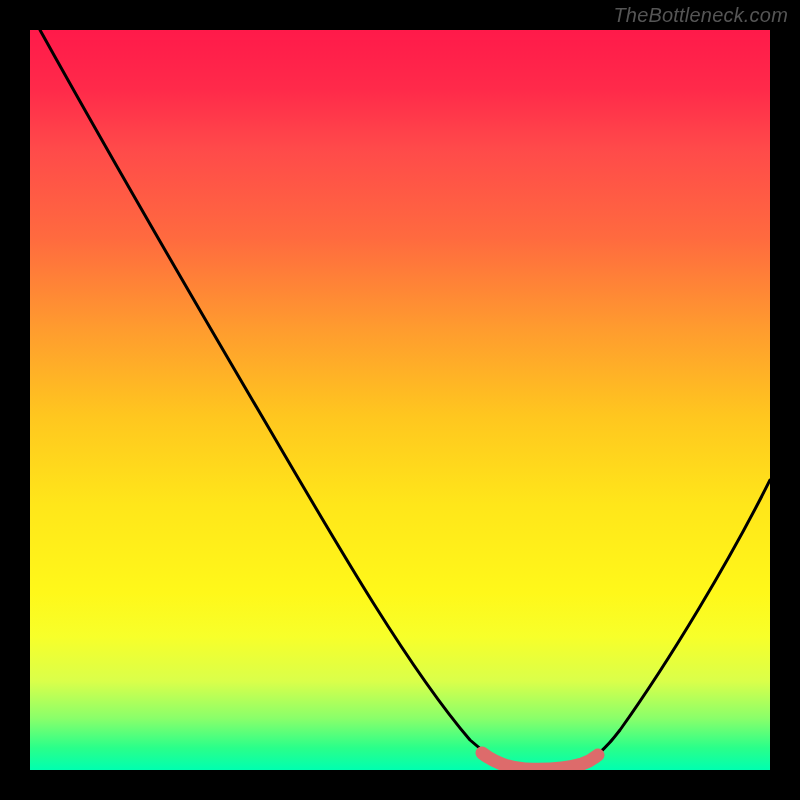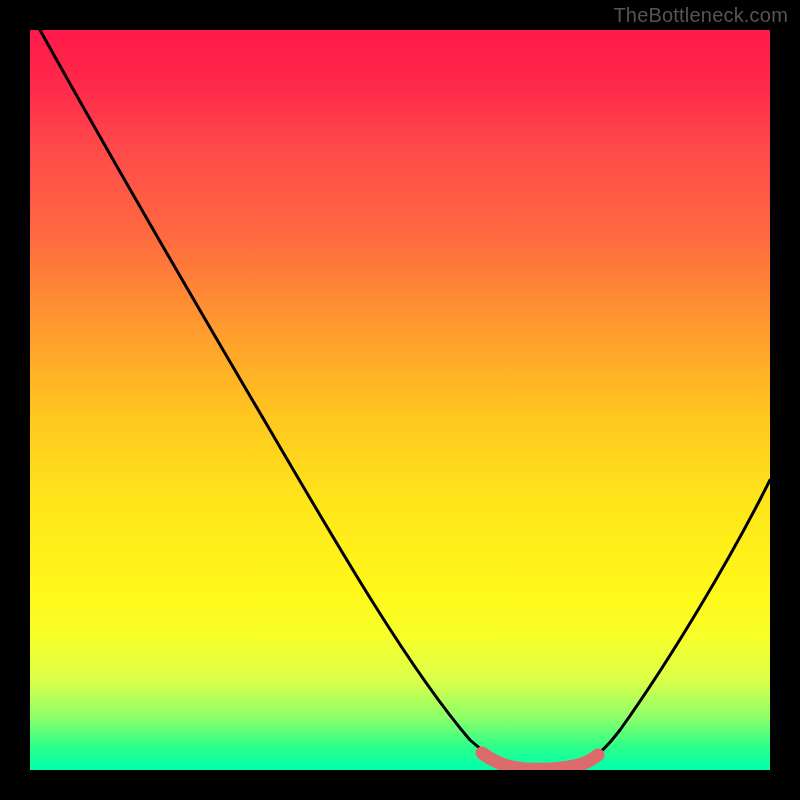--- a/index.html
+++ b/index.html
@@ -13,20 +13,21 @@
   }
   .watermark {
     position: absolute;
     top: 4px;
     right: 12px;
     color: #555;
     font-size: 20px;
     font-weight: 500;
     z-index: 10;
     letter-spacing: 0.2px;
+    font-style: italic;
   }
   .plot-area {
     position: absolute;
     left: 30px;
     top: 30px;
     width: 740px;
     height: 740px;
     background: linear-gradient(to bottom,
       #ff1a4a 0%,
       #ff2a4a 8%,

